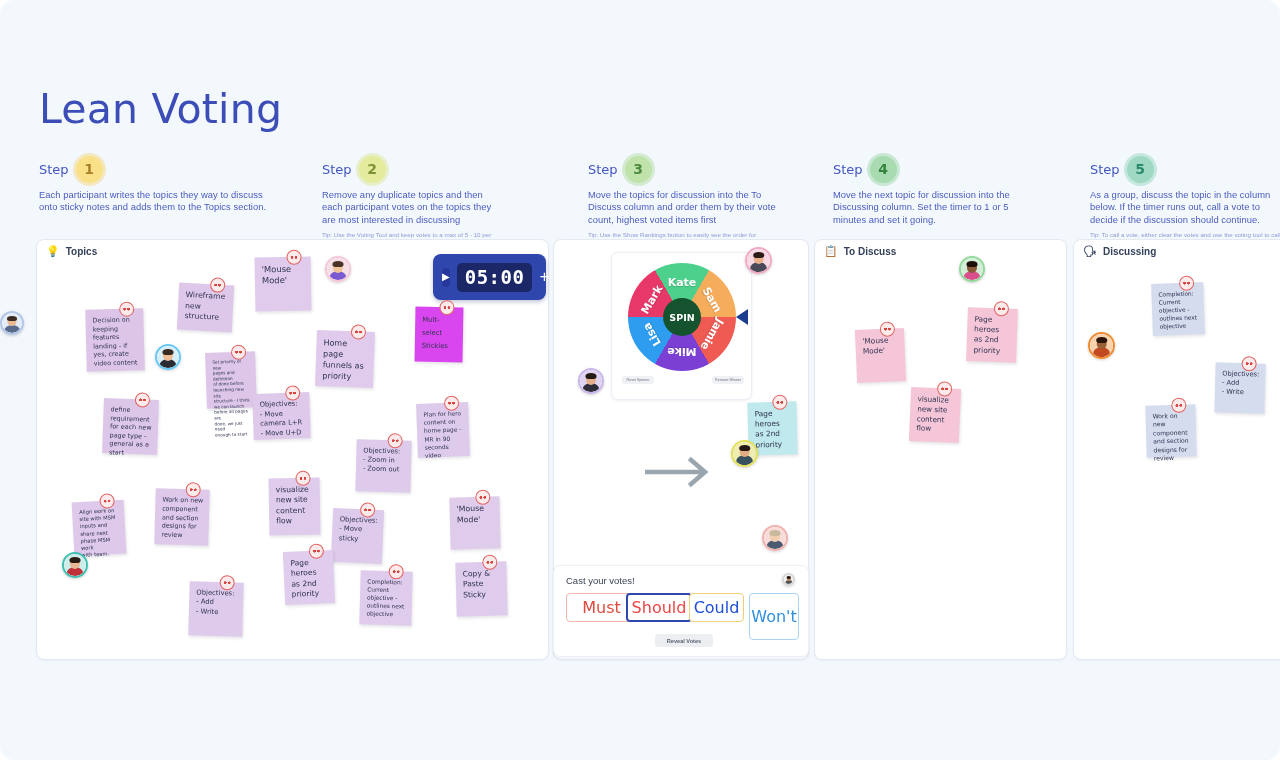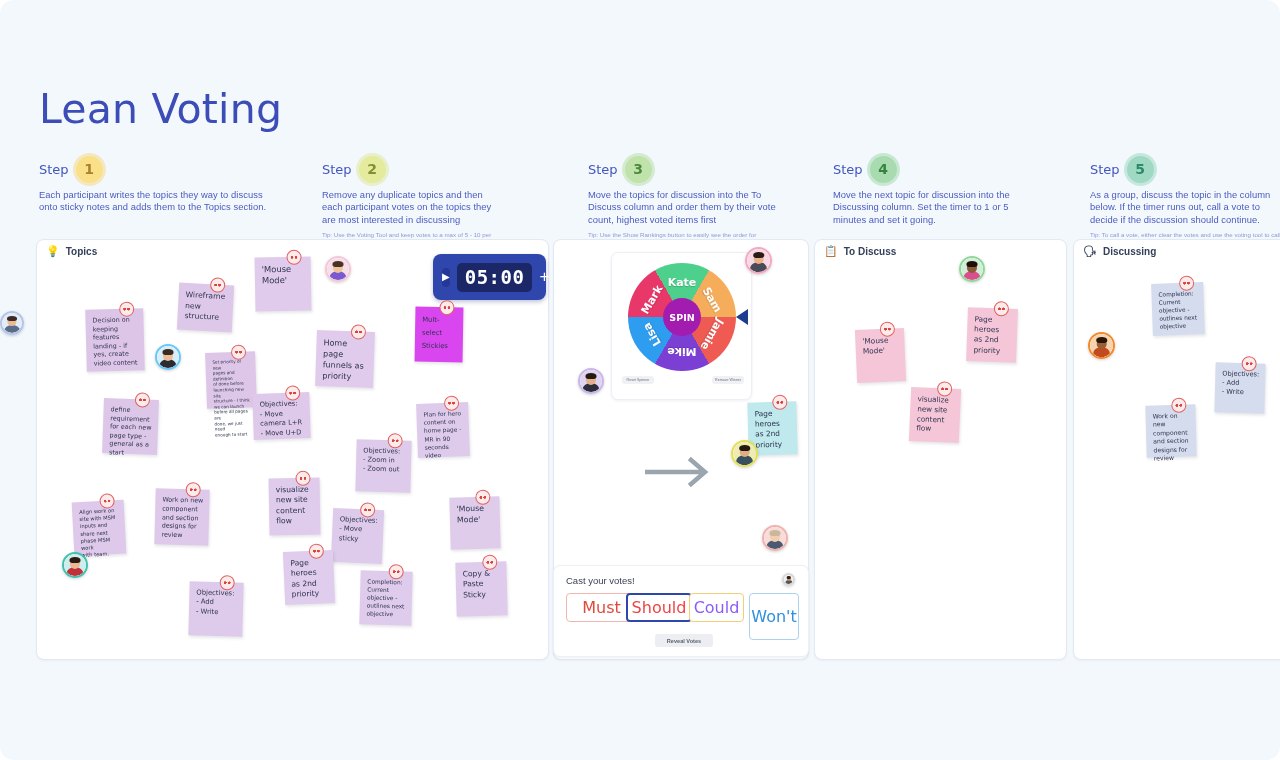--- a/index.html
+++ b/index.html
@@ -121,21 +121,21 @@
   .seg-label{
     position:absolute;left:0;top:0;width:100%;height:100%;
     display:flex;align-items:flex-start;justify-content:center;
   }
   .seg-label span{
     margin-top:13px;color:#ffffff;font-weight:700;font-size:11px;
     font-family:"DejaVu Sans", sans-serif;
     text-shadow:0 1px 1px rgba(0,0,0,.18);
   }
   .wheel-hub{
-    position:absolute;border-radius:50%;background:#a21caf;
+    position:absolute;border-radius:50%;background:#14532d;
     display:flex;align-items:center;justify-content:center;
     color:#ffffff;font-size:9.5px;font-weight:700;
     font-family:"DejaVu Sans", sans-serif;
   }
   .wheel-pointer{
     position:absolute;width:0;height:0;
     border-top:8px solid transparent;border-bottom:8px solid transparent;
     border-right:12px solid #1d3e8f;
   }
   .mini-btn{
@@ -279,21 +279,21 @@
   </div>
 
   <svg class="arrow-shape" style="left:645px;top:455px;" width="75" height="34">
     <path d="M2 17 H58 M46 5 L60 17 L46 29" stroke="#9aa5ad" stroke-width="4.5" fill="none" stroke-linecap="square"></path>
   </svg>
 
   <div class="votes-card" style="left:553px;top:565px;width:254px;height:90px;">
     <div class="votes-title">Cast your votes!</div>
     <div class="vote-btn" id="vb0" style="left: 12px; top: 27px; width: 71px; height: 29px; color: rgb(224, 74, 60); border: 1.5px solid rgb(240, 182, 174);">Must</div>
     <div class="vote-btn" id="vb1" style="left: 72px; top: 27px; width: 66px; height: 29px; color: #ef4444; border: 2px solid rgb(47, 70, 173);">Should</div>
-    <div class="vote-btn" id="vb2" style="left: 135px; top: 27px; width: 55px; height: 29px; color: #8b5cf6; border: 1.5px solid rgb(240, 207, 120);">Could</div>
+    <div class="vote-btn" id="vb2" style="left: 135px; top: 27px; width: 55px; height: 29px; color: #1d4ed8; border: 1.5px solid rgb(240, 207, 120);">Could</div>
     <div class="vote-btn" id="vb3" style="left: 195px; top: 27px; width: 50px; height: 47px; color: rgb(47, 143, 224); border: 1.5px solid rgb(168, 212, 242);">Won't</div>
     <div class="reveal-btn" style="left:101px;top:68px;width:58px;height:13px;">Reveal Votes</div>
   </div>
 
   <div id="notes-layer">
       <div class="sticky" style="left: 86px; top: 309px; width: 58px; height: 62px; background: rgb(221, 197, 232); transform: rotate(-1.5deg); font-size: 6.4px; line-height: 8.6px;">
         <div class="vote">
           <span class="pips"></span>
         </div>
         <div class="txt">Decision on

